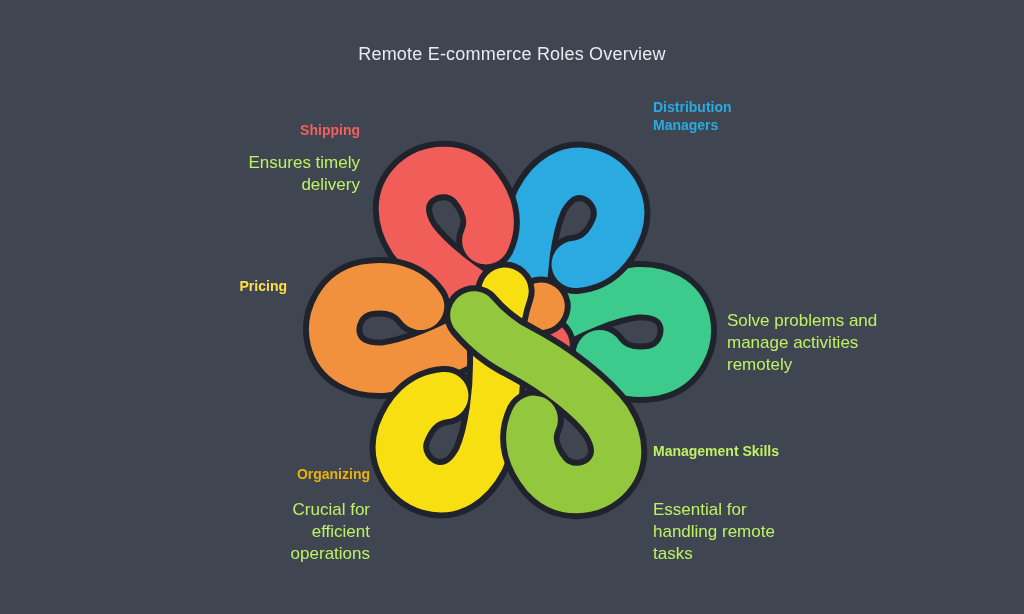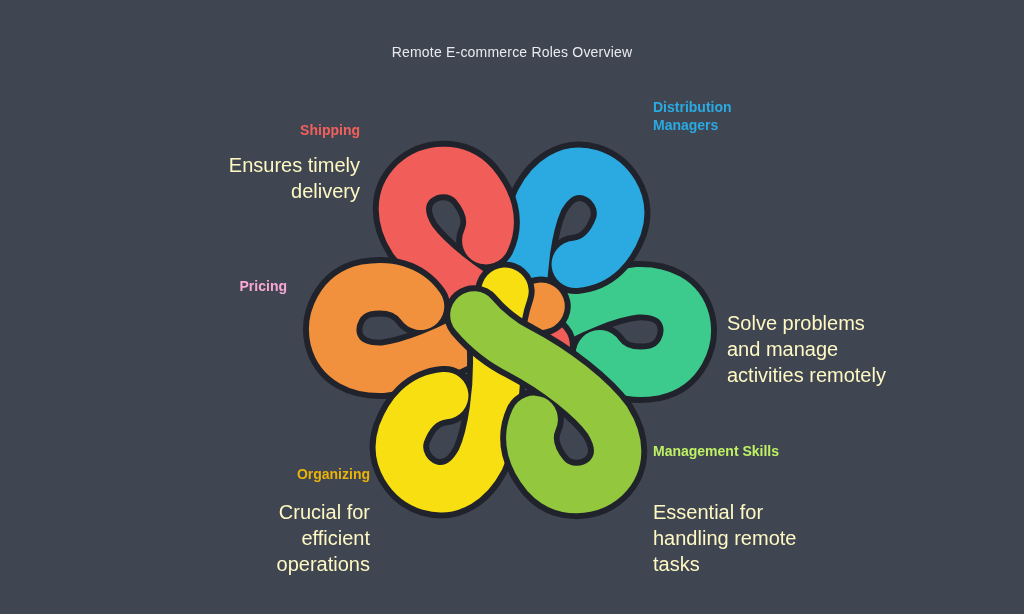--- a/index.html
+++ b/index.html
@@ -3,26 +3,26 @@
 <meta charset="utf-8">
 <style>
   html,body{margin:0;padding:0;background:#22252c;}
   .canvas{
     position:relative;width:1024px;height:614px;overflow:hidden;
     background:#404552;
     font-family:"Liberation Sans", sans-serif;
   }
   .title{
     position:absolute;left:0;right:0;top:44px;
-    text-align:center;font-size:14px;font-weight:500;
+    text-align:center;font-size:18px;font-weight:500;
     color:#e9ebee;letter-spacing:.2px;
   }
   .knot{position:absolute;left:300px;top:120px;width:420px;height:420px;}
   .label{position:absolute;font-size:14px;font-weight:700;line-height:1.28;}
-  .desc{position:absolute;font-size:20px;font-weight:400;line-height:1.3;color:#fef9c3;}
+  .desc{position:absolute;font-size:17px;font-weight:400;line-height:1.3;color:#bef264;}
   .r-align{text-align:right;}
   .l-align{text-align:left;}
 
   
   .lbl-shipping {right:664px;top:122px;width:180px;}
   .dsc-shipping {right:664px;top:152px;width:135px;}
   .lbl-dist-mgr {left:653px;top:99px;width:120px;}
   .dsc-dist-mgr {left:653px;top:153px;width:125px;}
   .lbl-pricing  {right:737px;top:278px;width:160px;}
   .dsc-pricing  {right:737px;top:310px;width:140px;}
@@ -77,21 +77,21 @@
       <use href="#petal" class="petal-under"></use>
       <use href="#petal" class="petal-color" stroke="#92c73e"></use>
     </g>
   </svg>
 
   <div class="label r-align lbl-shipping" style="color:#f2605c;">Shipping</div>
   <div class="desc r-align dsc-shipping">Ensures timely delivery</div>
 
   <div class="label l-align lbl-dist-mgr" style="color:#29abe2;">Distribution Managers</div>
 
-  <div class="label r-align lbl-pricing" style="color:#f9a8d4;">Pricing</div>
+  <div class="label r-align lbl-pricing" style="color:#fde047;">Pricing</div>
 
   <div class="desc l-align dsc-dist-sup">Solve problems and manage activities remotely</div>
 
   <div class="label r-align lbl-organizing" style="color:#eab308;">Organizing</div>
   <div class="desc r-align dsc-organizing">Crucial for efficient operations</div>
 
   <div class="label l-align lbl-mgmt" style="color:#bef264;">Management Skills</div>
   <div class="desc l-align dsc-mgmt">Essential for handling remote tasks</div>
 
 </div>

